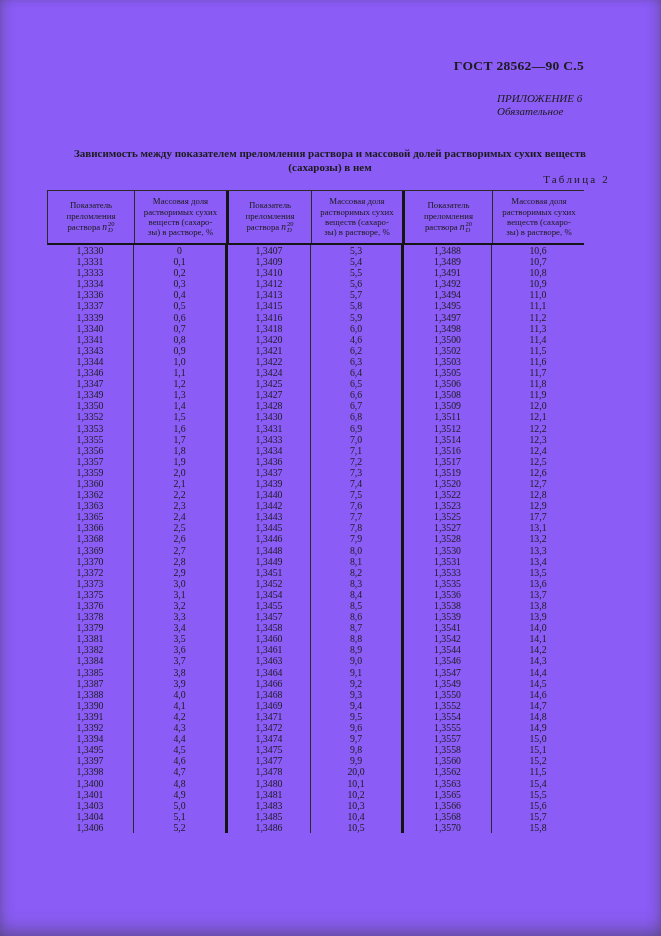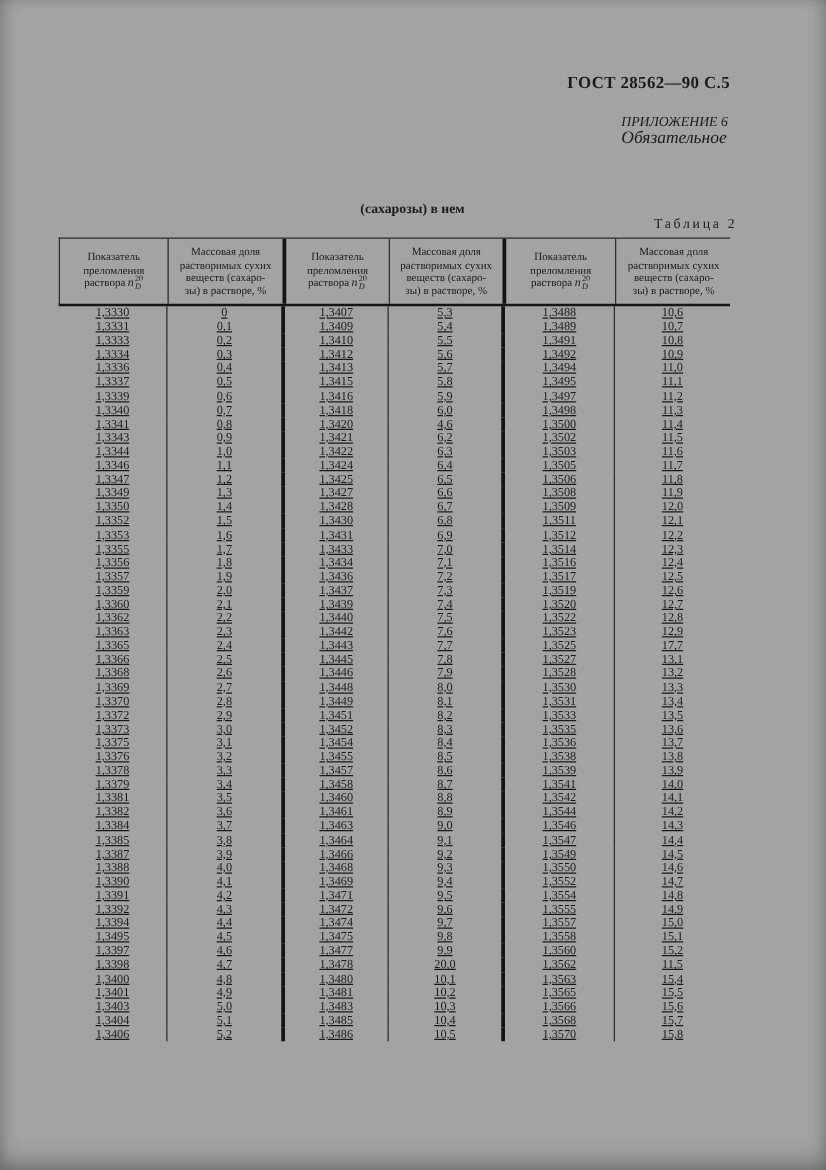--- a/index.html
+++ b/index.html
@@ -5,59 +5,59 @@
   html,body { margin:0; padding:0; }
   body {
     width:661px; height:936px; position:relative;
     background:#f4f4f2;
     font-family:"Liberation Serif","DejaVu Serif",serif;
     color:#1b1b1b;
     overflow:hidden;
   }
   .page {
     position:absolute; inset:0;
-    background:#a3a3a3;
+    background:#8b5cf6;
   }
   .vignette {
     position:absolute; inset:0; pointer-events:none;
     box-shadow: inset 0 -14px 18px -8px rgba(60,60,60,0.45),
                 inset 10px 0 14px -9px rgba(60,60,60,0.35),
                 inset -10px 0 14px -9px rgba(60,60,60,0.35),
                 inset 0 6px 10px -7px rgba(60,60,60,0.20);
   }
   .gost-ref {
     position:absolute; top:58px; left:0; right:77px;
     text-align:right; font-weight:bold; font-size:13.5px;
     letter-spacing:0.3px;
   }
   .appendix { position:absolute; top:92px; left:497px; font-style:italic; }
   .appendix-title { font-size:11px; line-height:13px; }
-  .appendix-note  { font-size:14px; line-height:12px; }
+  .appendix-note  { font-size:11px; line-height:12px; }
   .tbl-title {
     position:absolute; top:147px; left:40px; width:580px;
     text-align:center; font-weight:bold; font-size:11px; line-height:13.5px;
   }
   .tbl-label {
     position:absolute; top:173px; left:0; width:590px;
-    text-align:right; font-size:11px; letter-spacing:2.2px;
+    text-align:right; font-size:11px; letter-spacing:2.2px;padding-left:20px;
   }
   .gtable { position:absolute; left:47px; top:190px; width:537px; }
   .thead {
     display:grid; grid-template-columns:87px 94px 83px 93px 88px 92px;
     border-top:1px solid #2a2a2a;
     border-left:1px solid #2a2a2a;
     border-bottom:2.5px solid #161616;
     height:52px;
   }
   .hcell {
     display:flex; flex-direction:column; justify-content:center; align-items:center;
     text-align:center; font-size:8.8px; line-height:10.4px;
     padding:2px 1px; box-sizing:border-box;
   }
-  .tbody { display:grid; grid-template-columns:87px 94px 83px 93px 88px 92px;text-decoration:underline; }
+  .tbody { display:grid; grid-template-columns:87px 94px 83px 93px 88px 92px; }
   .trow { display:contents; }
   .cell {
     height:11.1px; line-height:11.2px; text-align:center;
     font-size:9.8px; box-sizing:border-box; white-space:nowrap;
   }
   .bthin  { border-right:1px solid #2a2a2a; }
   .bthick { border-right:3px solid #141414; }
   .nsym { display:inline-flex; align-items:center; margin-left:2px; }
   .nsym .sym { font-style:italic; font-size:9.5px; }
   .stack {
@@ -72,21 +72,21 @@
 <div class="page">
 
   <div class="gost-ref">ГОСТ 28562—90 С.5</div>
 
   <div class="appendix">
     <div class="appendix-title">ПРИЛОЖЕНИЕ 6</div>
     <div class="appendix-note">Обязательное</div>
   </div>
 
   <div class="tbl-title">
-    <br>
+    <span>Зависимость между показателем преломления раствора и массовой долей растворимых сухих веществ</span><br>
     <span>(сахарозы) в нем</span>
   </div>
 
   <div class="tbl-label">Таблица 2</div>
 
   <div class="gtable">
     <div class="thead" id="thead">
         <div class="hcell bthin">
           <span>Показатель</span>
           <span>преломления</span>

